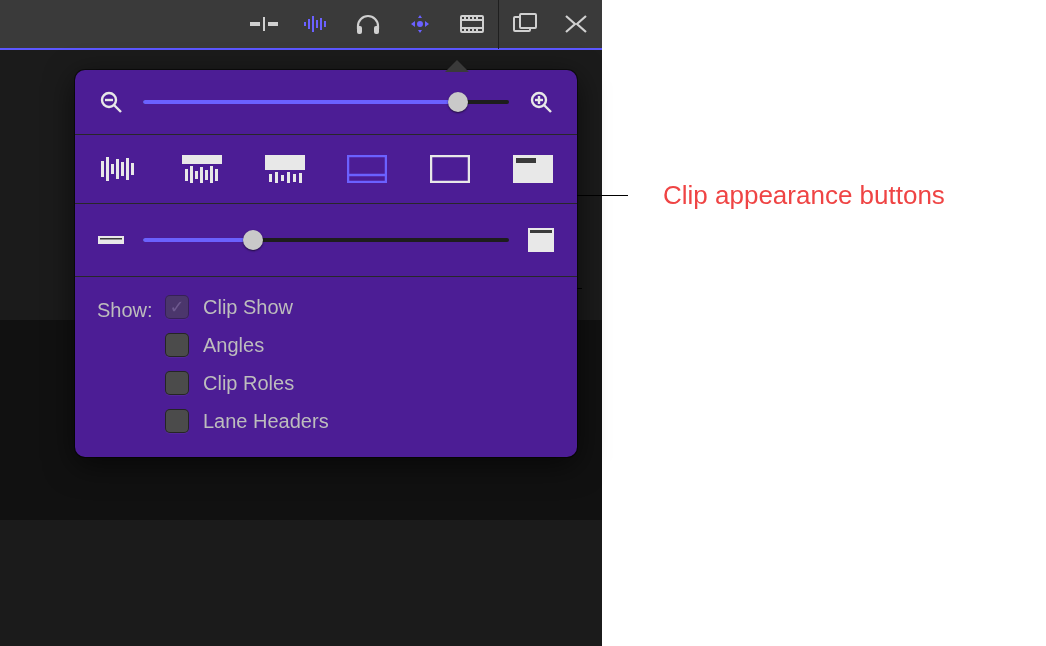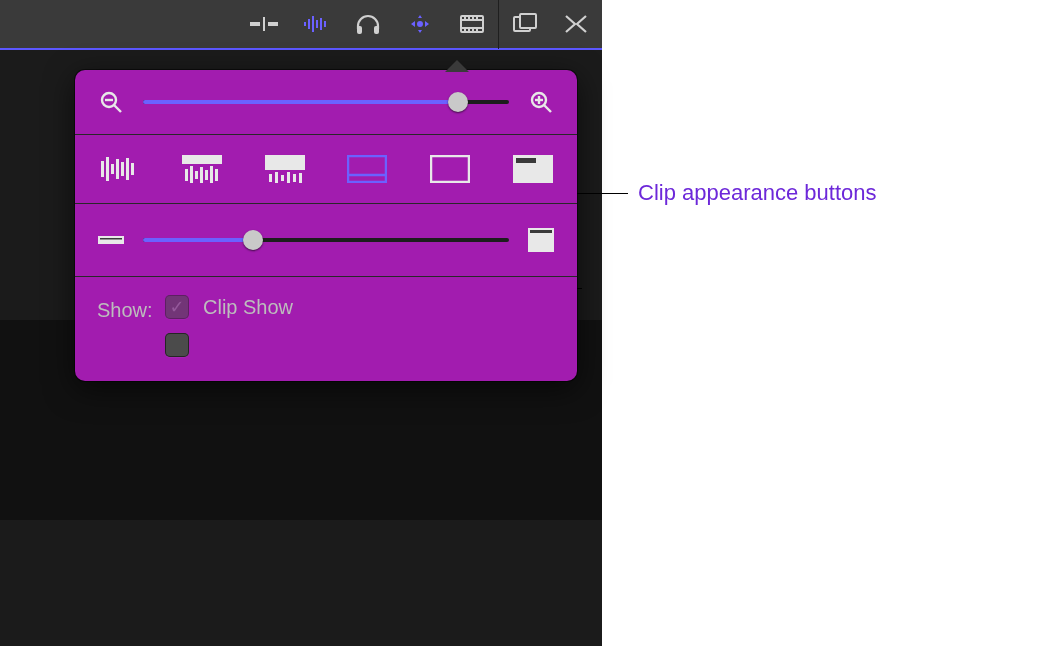--- a/index.html
+++ b/index.html
@@ -50,21 +50,21 @@
       height: 200px;
       background:#111;
     }
 
     
     .panel {
       position: absolute;
       left: 75px;
       top: 70px;
       width: 502px;
-      background: #a21caf;
+      background: #4c1d95;
       border-radius: 10px;
       box-shadow: 0 8px 30px rgba(0,0,0,.6), 0 0 0 1px rgba(0,0,0,.5);
       color: #d8d8d8;
       z-index: 10;
     }
     .panel::before{
       content:"";
       position:absolute;
       top:-10px;
       left: 370px;
@@ -157,22 +157,23 @@
       color:#8b8b8b;
       font-size:18px;
     }
     .cbx.disabled{ opacity:.55; }
 
     
     .callout {
       position:absolute;
       display:flex;
       align-items:center;
-      font-size:22px;
-      color:#6d28d9;
+      font-size:26px;
+      color:#ef4444;
+      gap:25px;
     }
     .callout .line{
       height:1px;
       background:#000;
     }
   </style>
 </head>
 <body>
 
 <div class="app">
@@ -352,20 +353,29 @@
   <div class="panel-section last show-section">
     <div class="show-row">
       <div class="show-label">Show:</div>
       <div class="show-opts">
         <label class="opt">
           <span class="cbx disabled">✓</span>
           <span>Clip Show</span>
         </label>
         <label class="opt">
           <span class="cbx"></span>
+          <span>Angles</span>
+        </label>
+        <label class="opt">
+          <span class="cbx"></span>
+          <span>Clip Roles</span>
+        </label>
+        <label class="opt">
+          <span class="cbx"></span>
+          <span>Lane Headers</span>
         </label>
       </div>
     </div>
   </div>
 
 </div>
 
 <div class="callout" style="left:570px; top:180px;">
   <div class="line" style="width:58px;"></div>
   <span style="margin-left:10px">Clip appearance buttons</span>

